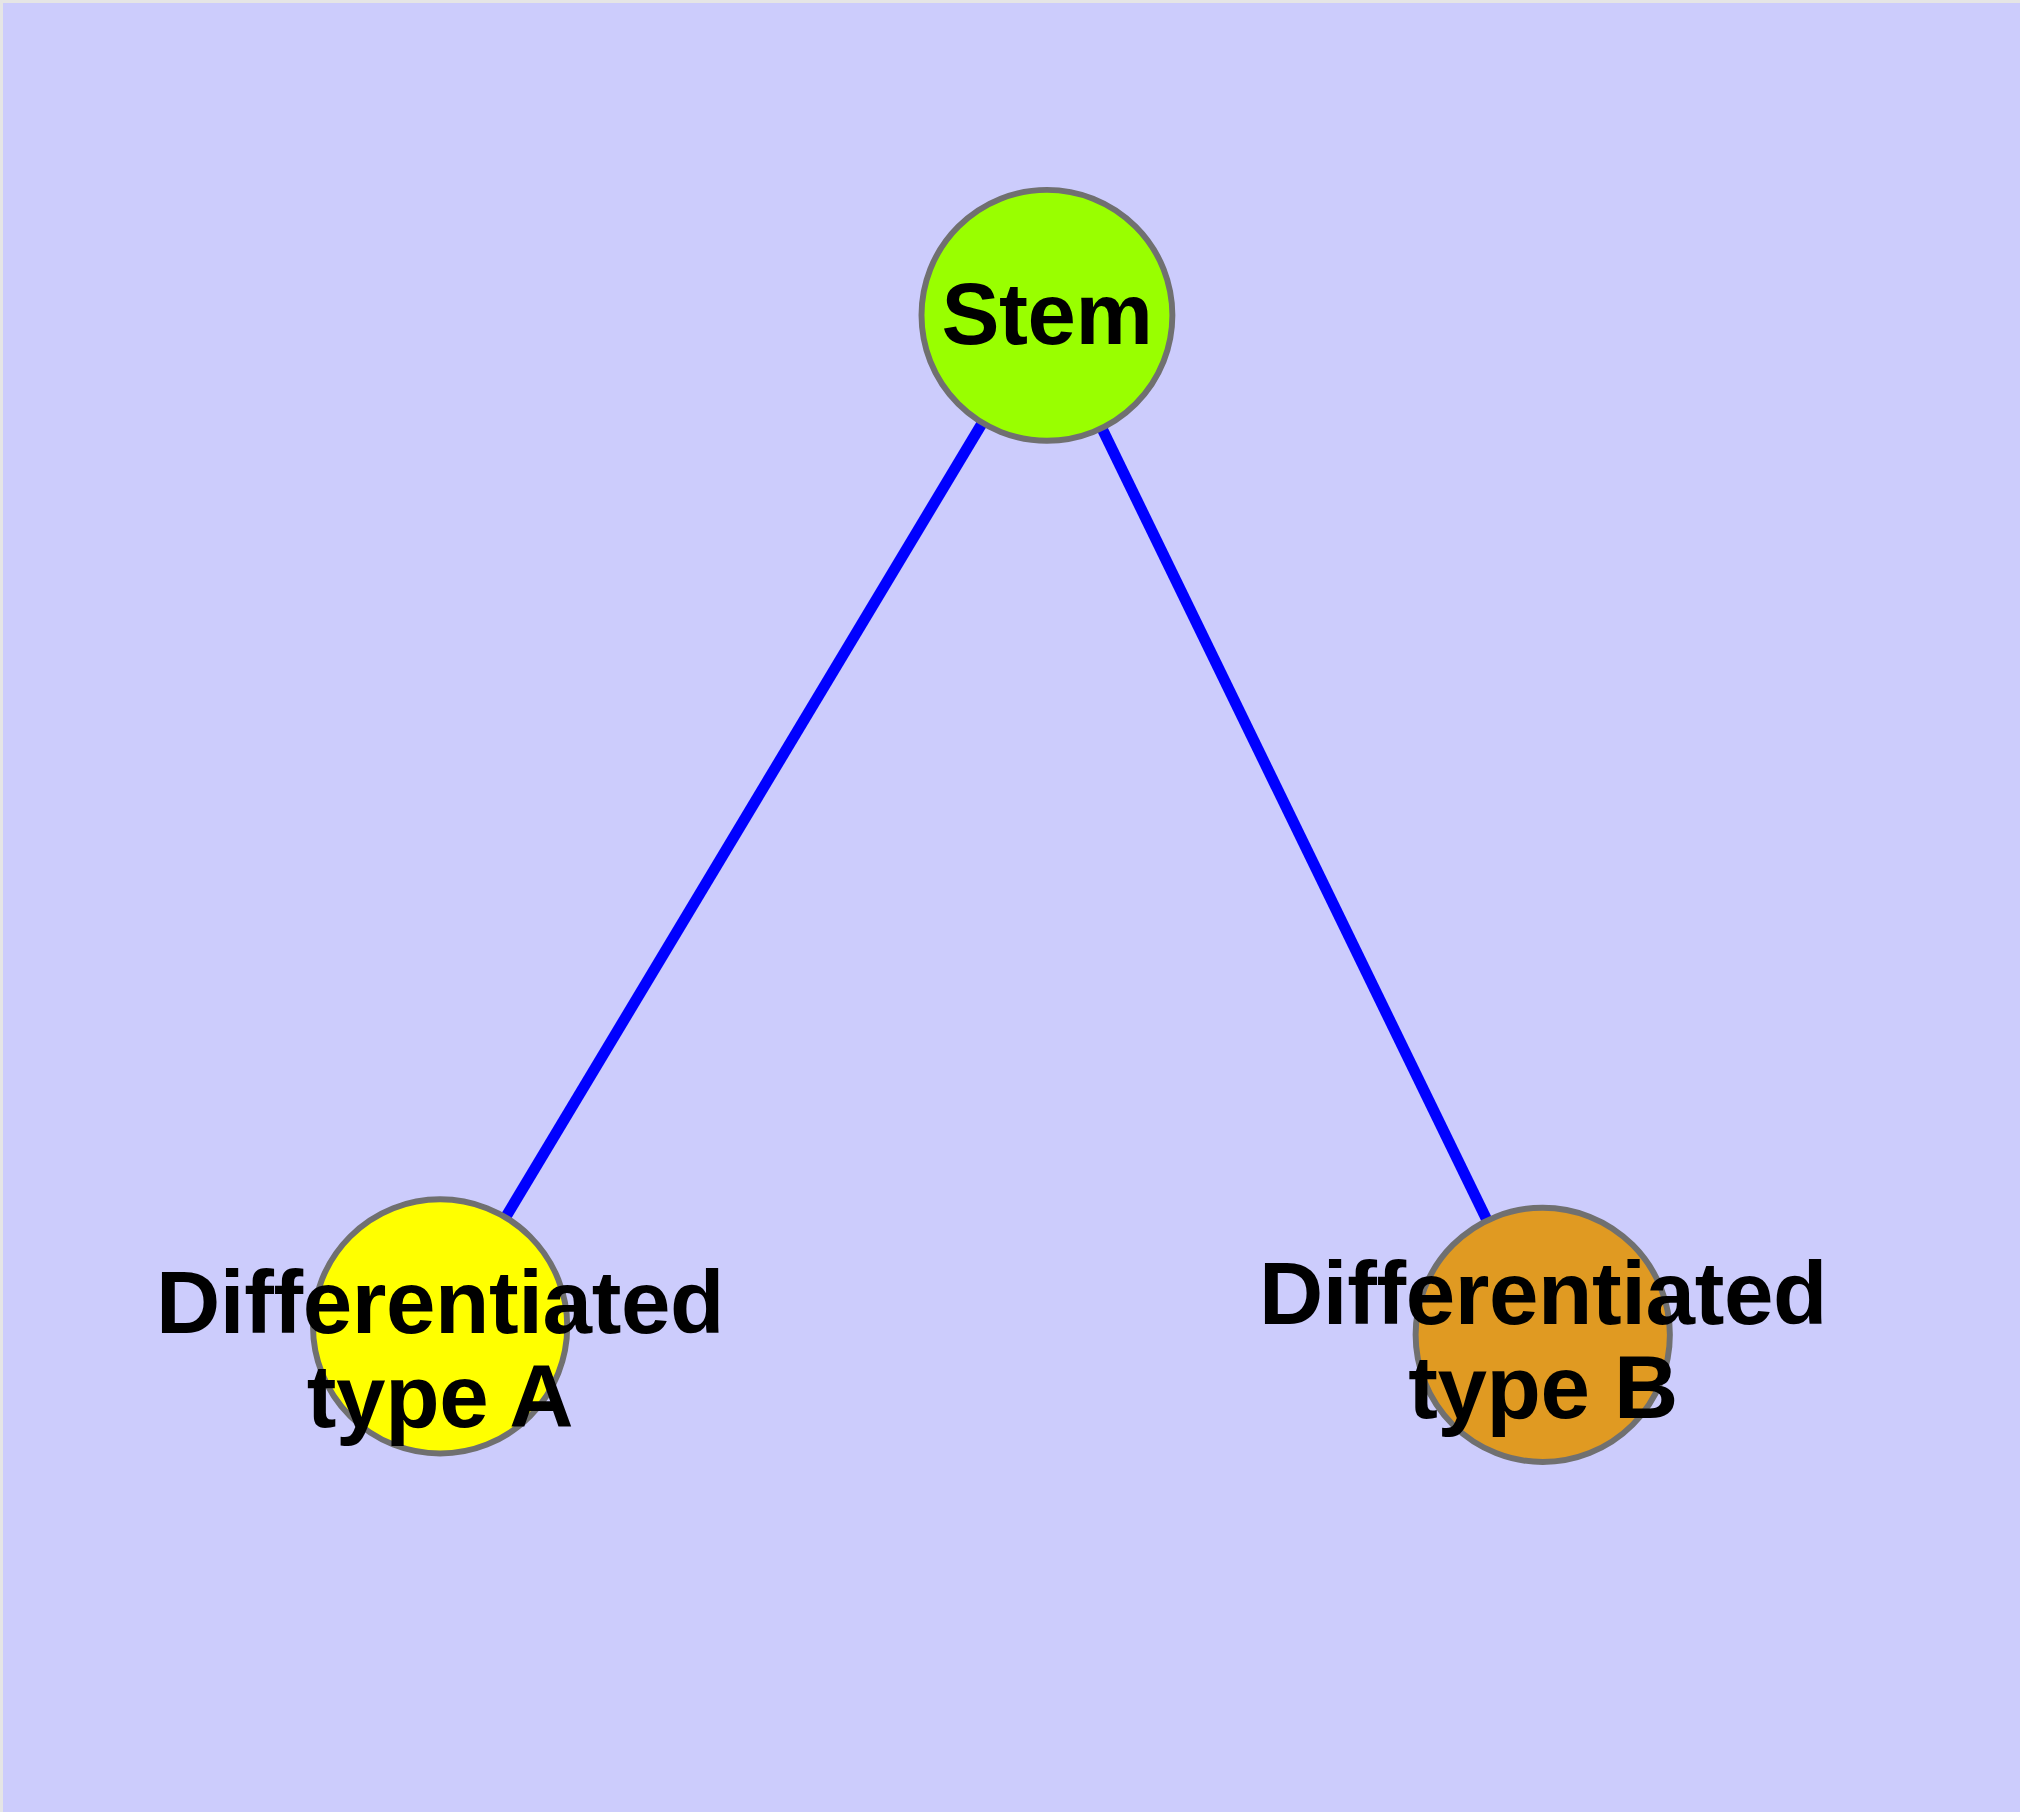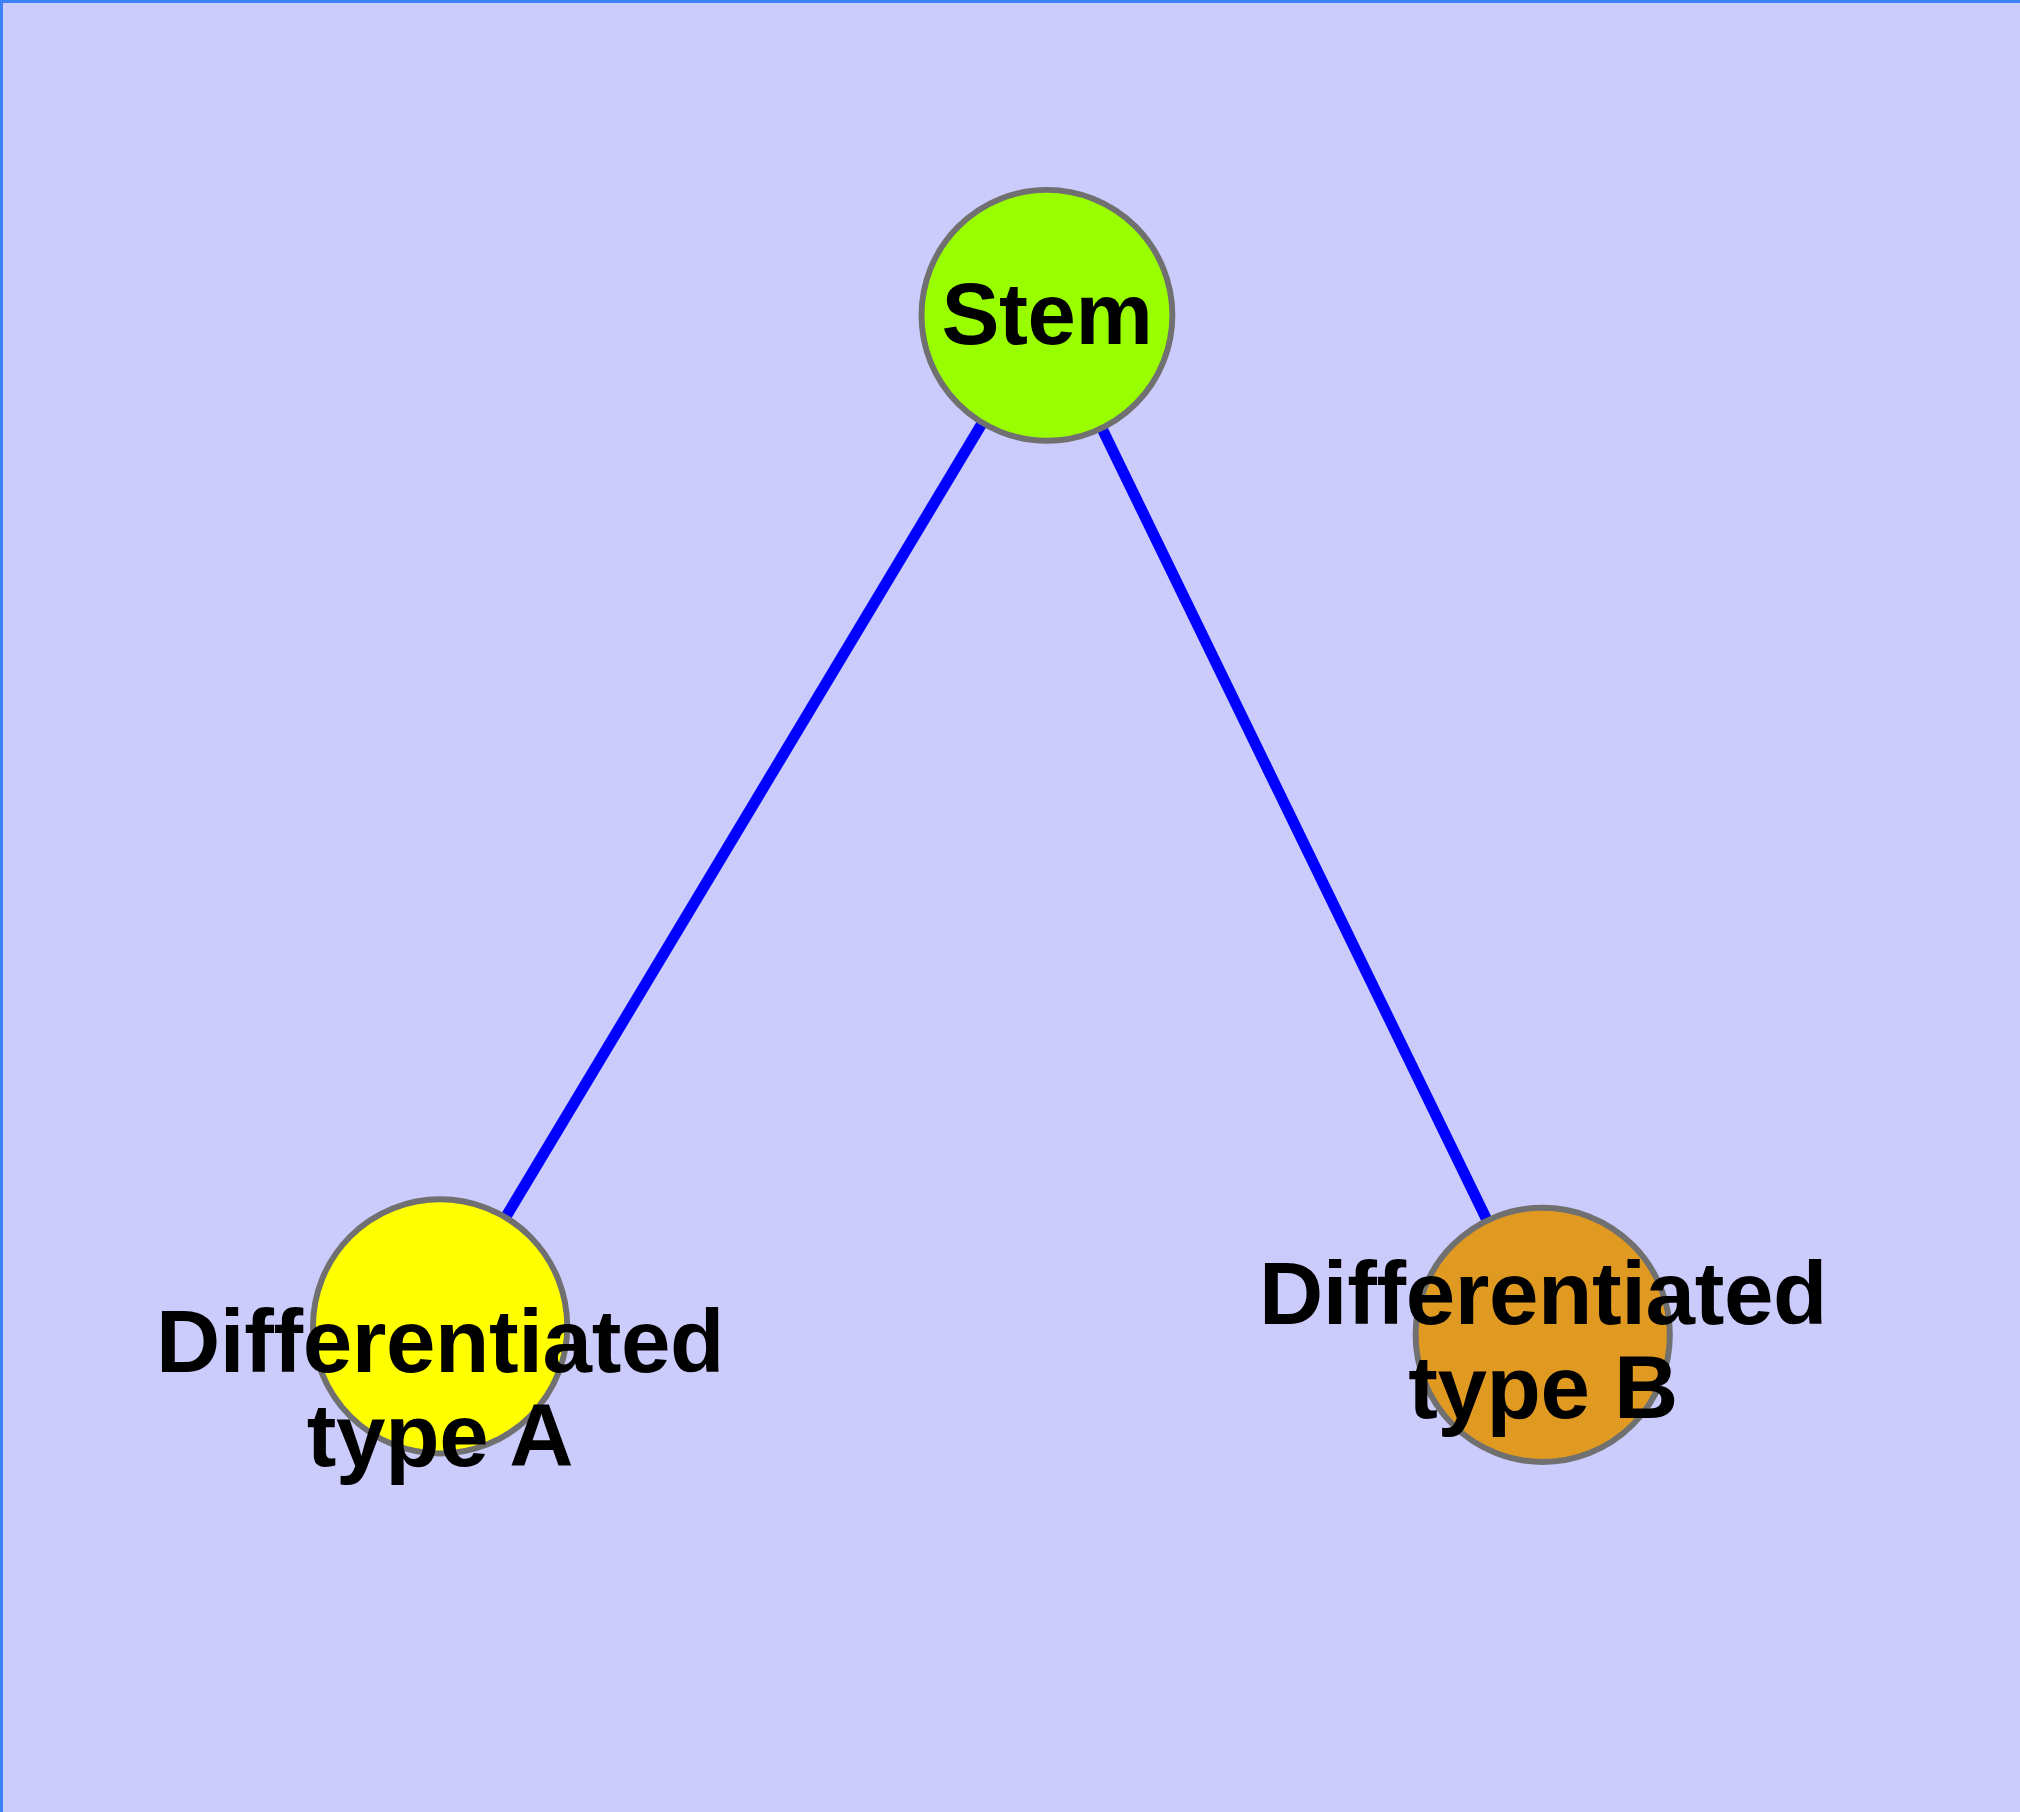--- a/index.html
+++ b/index.html
@@ -5,21 +5,21 @@
 <style>
   html, body {
     margin: 0;
     padding: 0;
     background: #ffffff;
   }
   #stage {
     position: relative;
     width: 2021px;
     height: 1812px;
-    background: #3b82f6;
+    background: #e5e5e5;
     overflow: hidden;
     font-family: "Liberation Sans", "DejaVu Sans", sans-serif;
   }
   #canvas-bg {
     position: absolute;
     left: 3.4px;
     top: 3.4px;
     width: 2017px;
     height: 1809px;
     background: #ccccfc;
@@ -45,21 +45,21 @@
   }
   #label-stem {
     font-size: 87px;
     left: 708px;
     top: 268px;
     width: 678px;
   }
   #label-diffa {
     font-size: 89px;
     left: 101px;
-    top: 1294px;
+    top: 1255px;
     width: 678px;
   }
   #label-diffb {
     font-size: 89px;
     left: 1204px;
     top: 1237px;
     width: 678px;
     margin-top: 9px;
   }
 </style>

